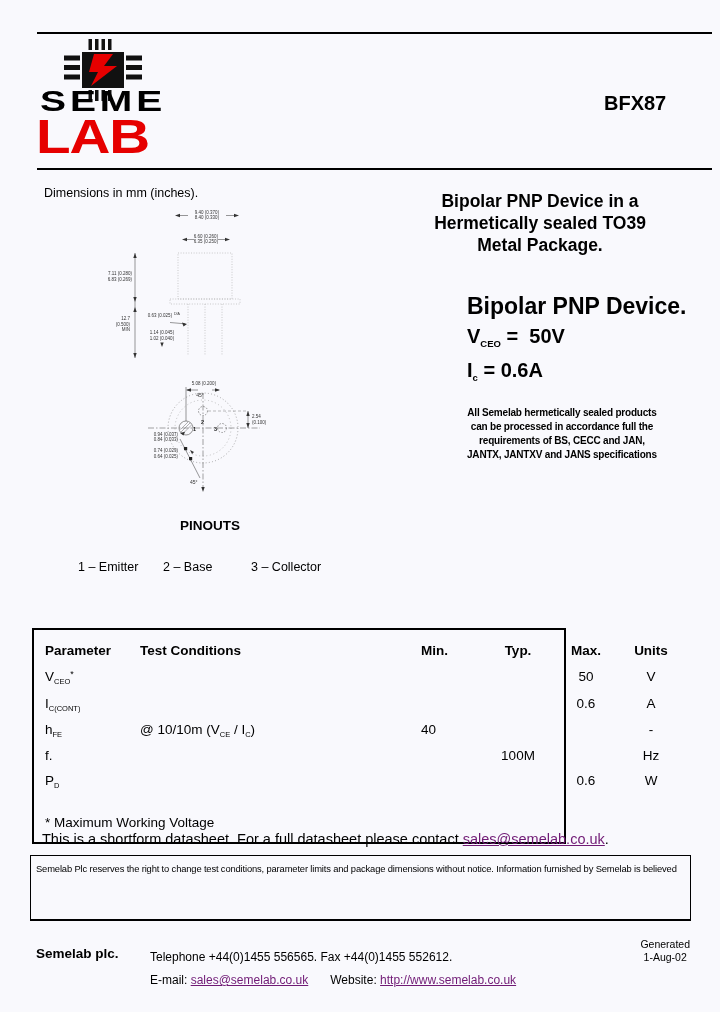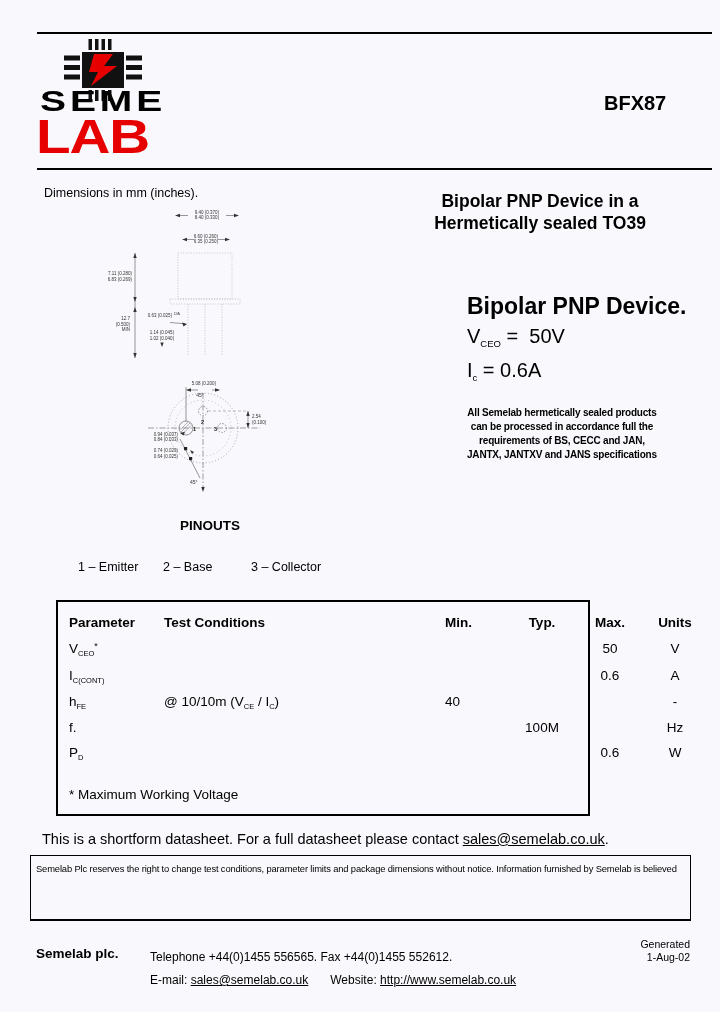--- a/index.html
+++ b/index.html
@@ -12,47 +12,47 @@
   .brand-seme{position:absolute;left:40px;top:86px;font-size:30px;font-weight:bold;letter-spacing:3px;transform:scaleX(1.30);transform-origin:left;line-height:30px;}
   .brand-lab{position:absolute;left:36px;top:113px;font-size:48px;font-weight:bold;letter-spacing:-1px;color:#e60000;transform:scaleX(1.18);transform-origin:left;line-height:48px;}
   .part-number{position:absolute;left:604px;top:92px;font-size:20px;font-weight:bold;}
   
   .dims-note{position:absolute;left:44px;top:186px;font-size:12.5px;}
   .pkg-caption{position:absolute;left:110px;top:518px;width:200px;text-align:center;font-size:13.5px;font-weight:bold;line-height:16px;}
   .pinout-row{position:absolute;top:560px;font-size:12.5px;}
   
   .title{position:absolute;left:390px;top:190px;width:300px;text-align:center;font-size:17.5px;font-weight:bold;line-height:22px;}
   .subtitle{position:absolute;left:467px;top:293px;font-size:23px;font-weight:bold;}
-  .spec{position:absolute;left:467px;font-size:20px;font-weight:normal;}
+  .spec{position:absolute;left:467px;font-size:20px;font-weight:bold;}
   .spec sub{font-size:9.5px;vertical-align:-4px;letter-spacing:0;}
   .note{position:absolute;left:467px;top:406px;font-size:10px;font-weight:bold;line-height:14px;letter-spacing:-0.2px;text-align:center;}
   .note div{white-space:nowrap;}
   
-  .tablebox{position:absolute;left:32px;top:600px;width:534px;height:216px;border:2px solid #000;box-sizing:border-box;font-size:13.5px;margin-left:24px;}
+  .tablebox{position:absolute;left:32px;top:628px;width:534px;height:216px;border:2px solid #000;box-sizing:border-box;font-size:13.5px;}
   .trow{position:absolute;left:0;width:653px;height:20px;}
   .thead{font-weight:bold;}
   .c-param{position:absolute;left:11px;}
   .c-cond{position:absolute;left:106px;}
   .c-min{position:absolute;left:387px;width:60px;text-align:left;}
   .c-typ{position:absolute;left:454px;width:60px;text-align:center;}
   .c-max{position:absolute;left:522px;width:60px;text-align:center;}
   .c-units{position:absolute;left:587px;width:60px;text-align:center;}
   .tablebox sub{font-size:7.5px;vertical-align:-3px;}
   .tablebox sup{font-size:9px;vertical-align:4px;}
   .footnote{position:absolute;left:11px;top:185px;font-size:13.5px;}
   
   .shortform{position:absolute;left:42px;top:831px;font-size:14.5px;}
-  a.link{color:#000000;text-decoration:underline;cursor:pointer;}
+  a.link{color:#701a75;text-decoration:underline;cursor:pointer;}
   .disclaimerbox{position:absolute;left:30px;top:855px;width:661px;height:66px;border:1px solid #000;box-sizing:border-box;}
   .disclaimerbox .txt{position:absolute;left:5px;top:6px;font-size:9.4px;letter-spacing:-0.15px;line-height:14px;white-space:nowrap;}
   .footer-company{position:absolute;left:36px;top:946px;font-size:13.5px;font-weight:bold;}
   .footer-phone{position:absolute;left:150px;top:950px;font-size:12px;}
   .footer-contact{position:absolute;left:150px;top:973px;font-size:12px;}
   .footer-contact .gap{display:inline-block;width:22px;}
-  .generated{position:absolute;right:30px;top:938px;font-size:10.5px;text-align:right;line-height:13px;margin-left:32px;}
+  .generated{position:absolute;right:30px;top:938px;font-size:10.5px;text-align:center;line-height:13px;margin-left:32px;}
   
   svg text{fill:#333;font-family:"Liberation Sans",sans-serif;}
   .dimtext{font-size:4.5px;}
   .pintext{font-size:5.5px;font-weight:bold;fill:#222;}
   .angtext{font-size:5px;}
 </style>
 </head>
 <body>
 
 <div class="page">
@@ -182,20 +182,21 @@
   <div class="pkg-caption">
     <div>PINOUTS</div>
   </div>
   <span class="pinout-row" style="left:78px;">1 – Emitter</span>
   <span class="pinout-row" style="left:163px;">2 – Base</span>
   <span class="pinout-row" style="left:251px;">3 – Collector</span>
 
   <div class="title">
     <div>Bipolar PNP Device in a</div>
     <div>Hermetically sealed TO39</div>
+    <div>Metal Package.</div>
   </div>
   <div class="subtitle">Bipolar PNP Device.</div>
   <div class="spec" style="top:325px;">
     <span>V</span><sub>CEO</sub><span class="pre"> =  50V</span>
   </div>
   <div class="spec" style="top:359px;">
     <span>I</span><sub>c</sub><span class="pre"> = 0.6A</span>
   </div>
   <div class="note">
     <div>All Semelab hermetically sealed products</div>

